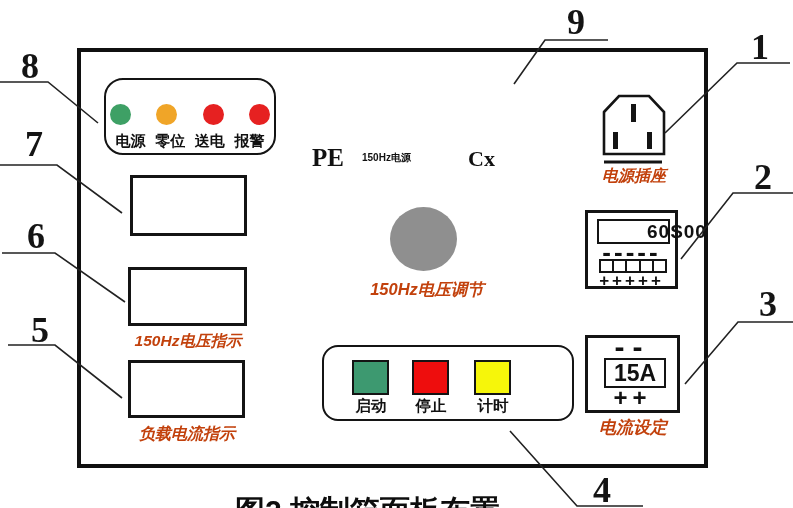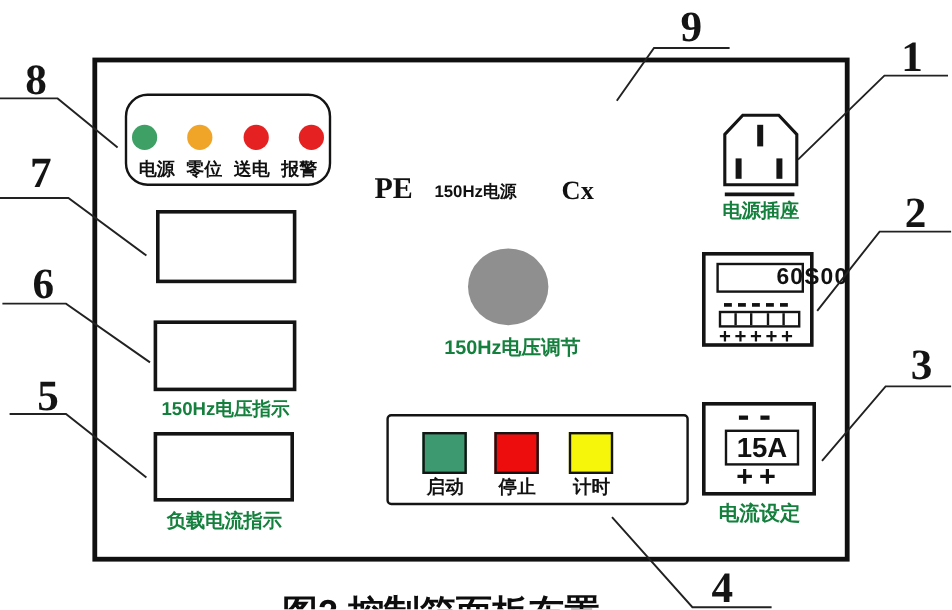--- a/index.html
+++ b/index.html
@@ -1,20 +1,20 @@
 <!DOCTYPE html>
 <html><head>
 <meta charset="utf-8">
 <style>
   html,body{margin:0;padding:0;background:#fff;}
   #stage{position:relative;width:793px;height:508px;background:#ffffff;overflow:hidden;
          font-family:"Liberation Sans",sans-serif;color:#111;}
   .abs{position:absolute;}
   .nowrap{white-space:nowrap;}
-  .cn{font-weight:700;color:#15803d;}
+  .cn{font-weight:700;color:#c2410c;font-style:italic;}
   .digit{font-family:"Liberation Serif",serif;font-weight:700;font-size:36px;line-height:1;
          color:#141414;text-align:center;width:36px;}
   .center{text-align:center;}
 
   
   #panel{left:77px;top:48px;width:631px;height:420px;border:4px solid #101010;box-sizing:border-box;background:#fff;}
 
   
   #lines{left:0;top:0;pointer-events:none;}
   #lines path{fill:none;stroke:#222;stroke-width:1.6px;}
@@ -62,21 +62,21 @@
   .disp-label{font-size:15.5px;}
   #disp1-label{left:122px;top:240px;width:132px;}
   #disp2-label{left:122px;top:331px;width:132px;}
   #disp3-label{left:124px;top:424px;width:126px;font-size:16px;}
 
   
   #knob{left:390px;top:207px;width:67px;height:64px;border-radius:50%;}
   #knob-label{left:368px;top:279px;width:118px;font-size:16.5px;}
 
   
-  #btn-panel{left:322px;top:345px;width:252px;height:76px;border:2.5px solid #141414;border-radius:4px;box-sizing:border-box;background:#fff;}
+  #btn-panel{left:322px;top:345px;width:252px;height:76px;border:2.5px solid #141414;border-radius:16px;box-sizing:border-box;background:#fff;}
   .btn-sq{position:absolute;top:13px;width:37px;height:35px;border:2px solid #141414;box-sizing:border-box;}
   .btn-label{position:absolute;top:49px;width:46px;text-align:center;font-size:15.5px;font-weight:700;white-space:nowrap;}
 
   
   #n8{left:12px;top:48px;}  #n7{left:16px;top:126px;} #n6{left:18px;top:218px;} #n5{left:22px;top:312px;}
   #n9{left:558px;top:4px;}  #n1{left:742px;top:29px;} #n2{left:745px;top:159px;} #n3{left:750px;top:286px;}
   #n4{left:584px;top:472px;}
 
   
   #caption{left:235px;top:491px;width:380px;font-size:30px;font-weight:700;white-space:nowrap;color:#0d0d0d;}
@@ -97,21 +97,21 @@
     </div>
     <div class="lights-labels">
       <span>电源</span>
       <span>零位</span>
       <span>送电</span>
       <span>报警</span>
     </div>
   </div>
 
   <span class="abs bot-label serif" style="left:312px;top:144px;font-size:25px;">PE</span>
-  <span class="abs bot-label" style="left:362px;top:151px;font-size:14px;text-align:right;">150Hz电源</span>
+  <span class="abs bot-label" style="left:362px;top:151px;font-size:10px;text-align:right;">150Hz电源</span>
   <span class="abs bot-label serif" style="left:468px;top:146px;font-size:22px;">Cx</span>
 
   <svg class="abs" style="left:598px;top:92px;" width="72" height="76" viewBox="0 0 72 76">
     <polygon points="6,20 21,4 51,4 66,20 66,62 6,62" fill="none" stroke="#141414" stroke-width="2.6"></polygon>
     <rect x="33" y="12" width="5" height="18" fill="#141414"></rect>
     <rect x="15" y="40" width="5" height="17" fill="#141414"></rect>
     <rect x="49" y="40" width="5" height="17" fill="#141414"></rect>
     <line x1="6" y1="70" x2="64" y2="70" stroke="#141414" stroke-width="3"></line>
   </svg>
   <span id="socket-label" class="abs cn center nowrap">电源插座</span>

